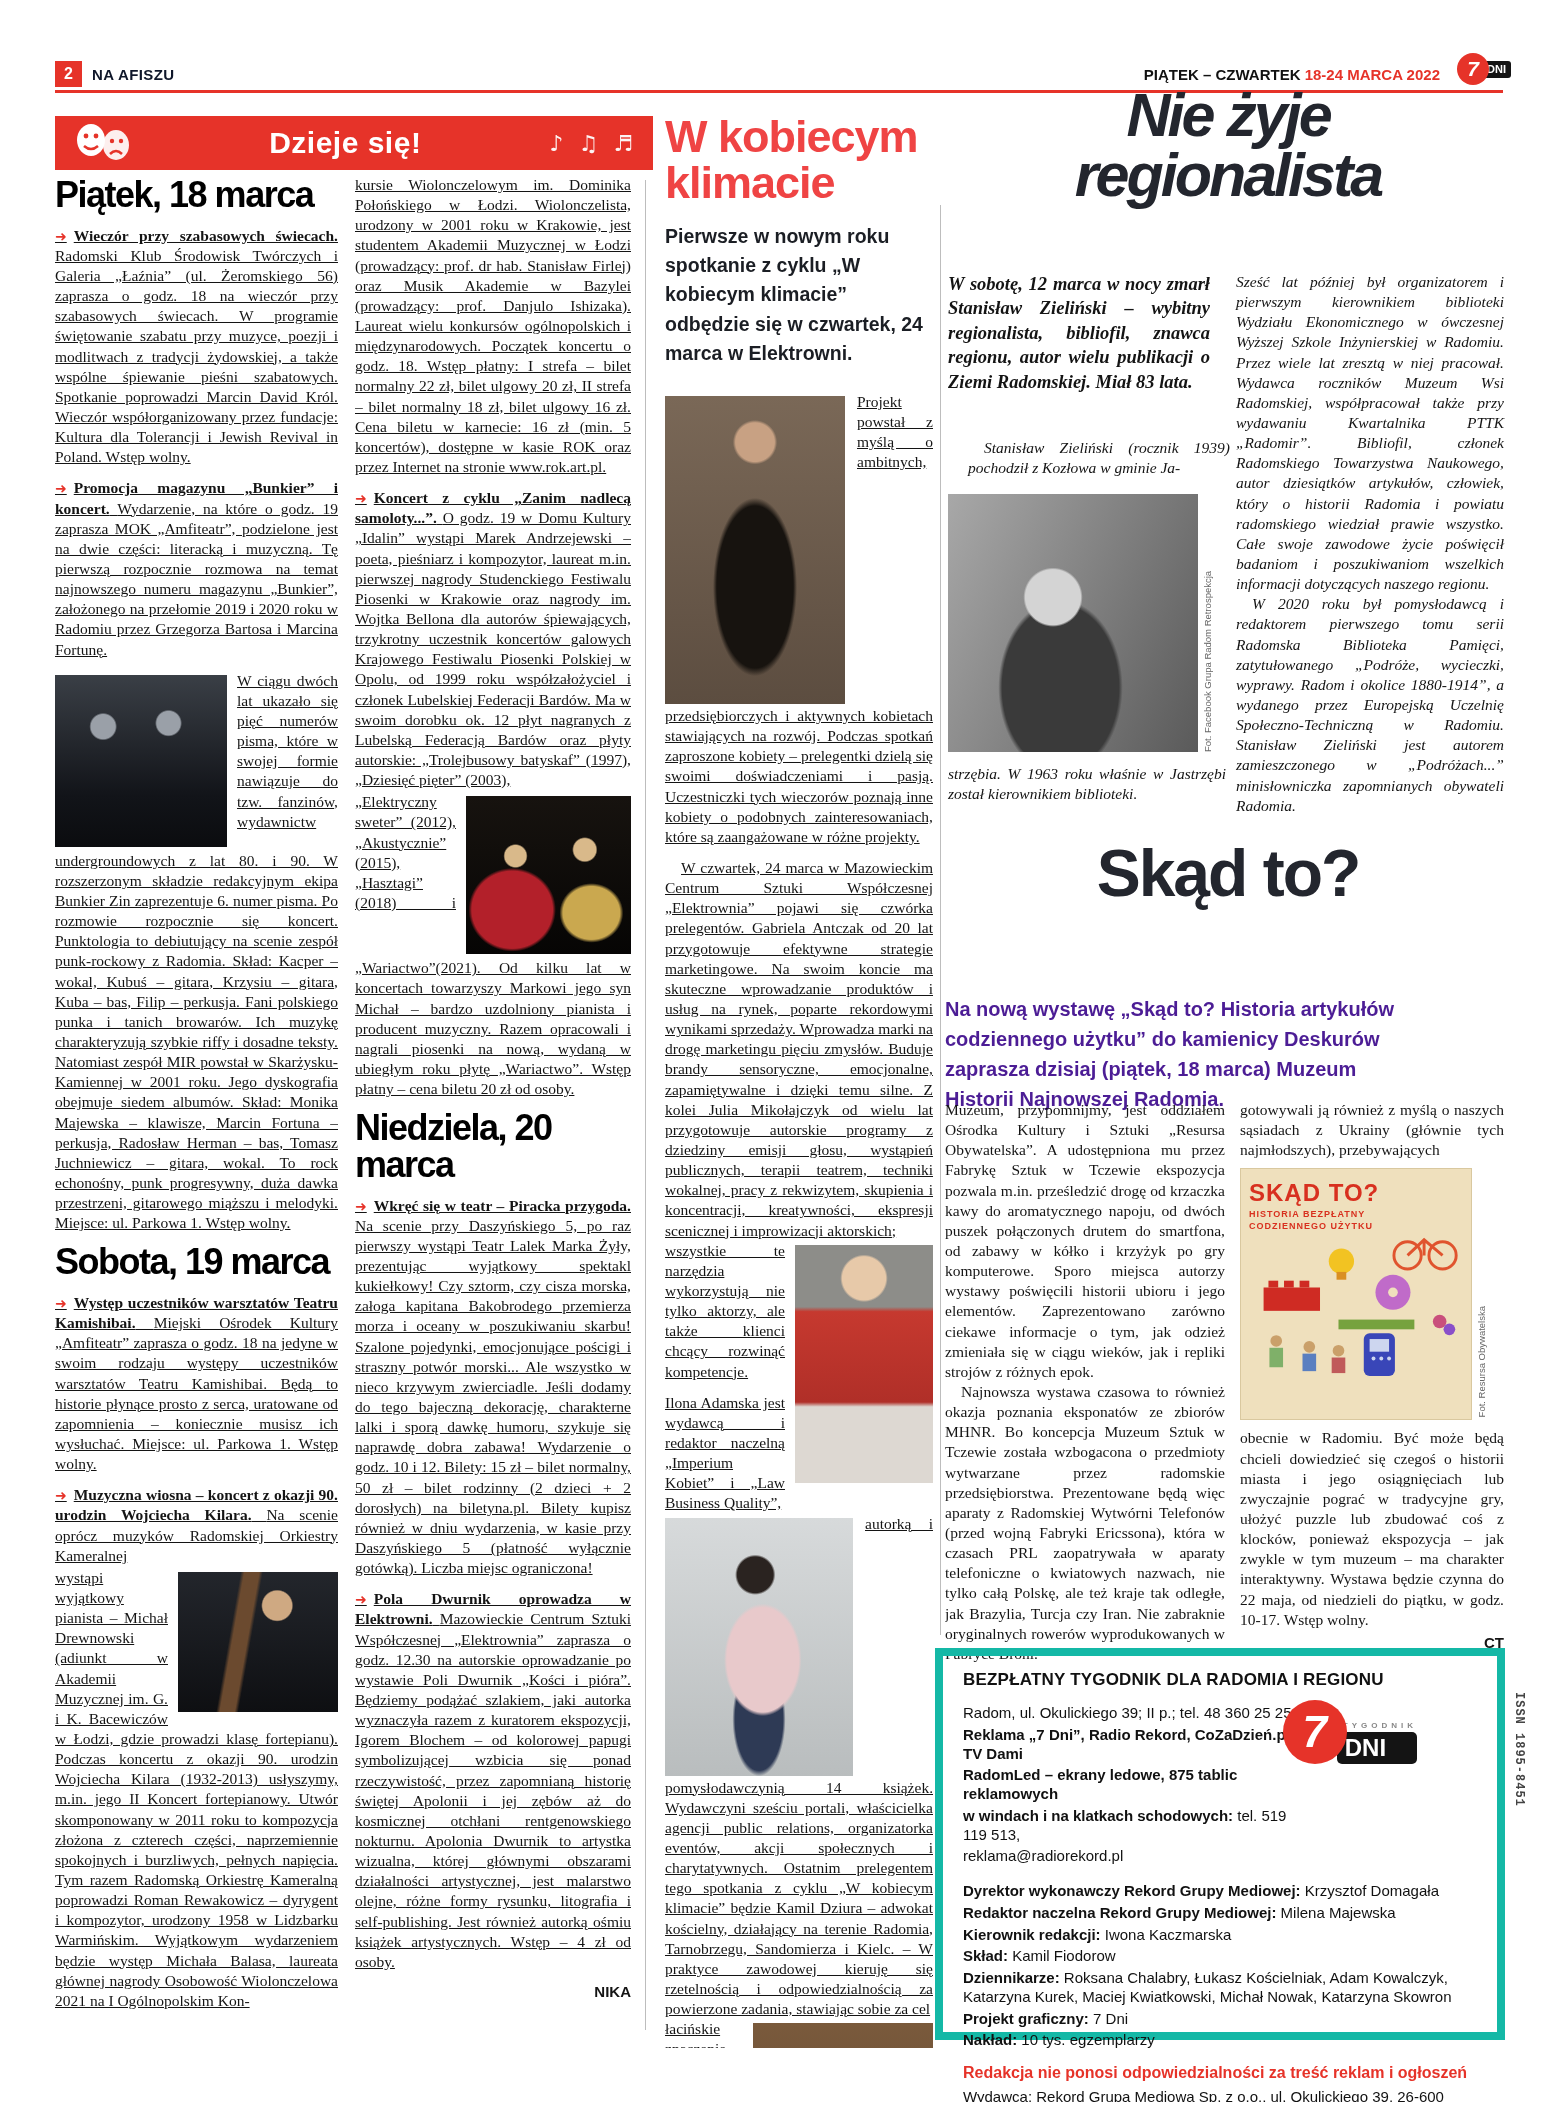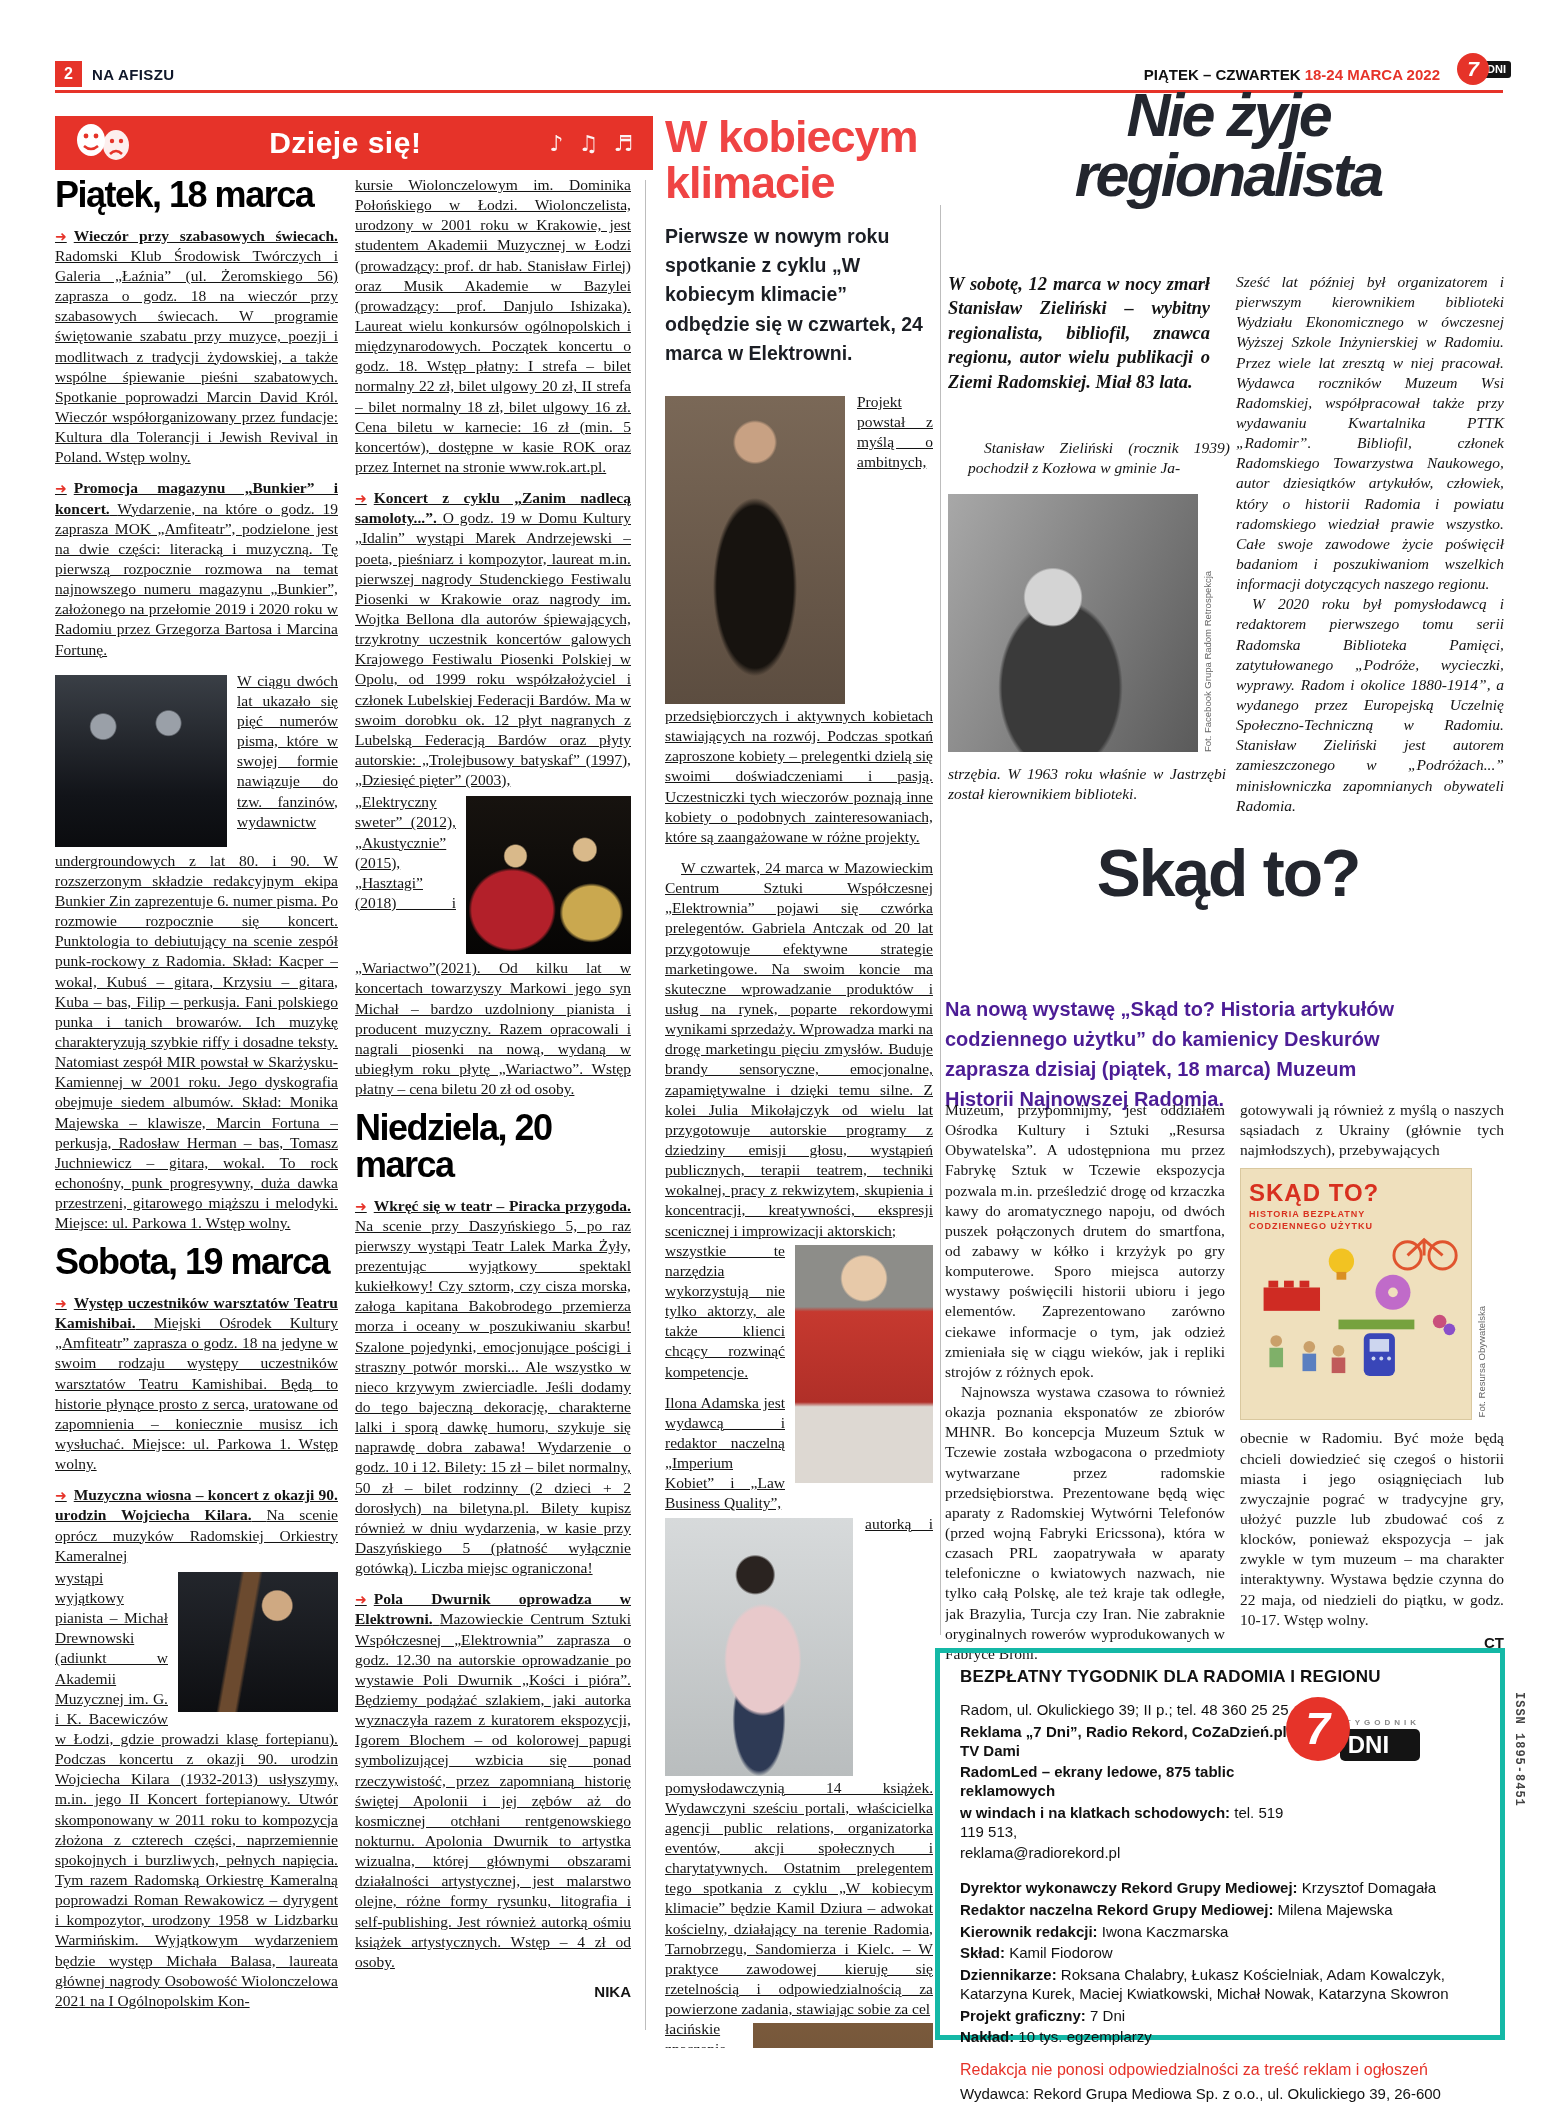--- a/index.html
+++ b/index.html
@@ -108,28 +108,28 @@
              font-size:15.5px;line-height:1.3;text-align:justify;}
   .skad-right p{margin:0;}
   .poster{position:relative;width:232px;height:252px;background:#efe0bd;border:1px solid #d9c89f;
           margin:8px 0;padding:10px 8px 4px;box-sizing:border-box;}
   .poster-title{font:900 24px "Liberation Sans",sans-serif;color:#d8301f;letter-spacing:1px;}
   .poster-sub{font:700 9px "Liberation Sans",sans-serif;color:#d8301f;letter-spacing:1px;margin-top:2px;}
   .poster-credit{position:absolute;right:-16px;bottom:2px;writing-mode:vertical-rl;transform:rotate(180deg);
           font:9.5px "Liberation Sans",sans-serif;color:#666;}
 
   
-  .infobox{position:absolute;left:935px;top:1648px;width:570px;height:392px;border:5px solid #14b8a6;
+  .infobox{position:absolute;left:935px;top:1648px;width:570px;height:392px;border:8px solid #14b8a6;
            padding:14px 20px;box-sizing:border-box;font-family:"Liberation Sans",sans-serif;color:#111;}
   .ib-title{font-weight:700;font-size:17px;letter-spacing:.2px;margin-bottom:14px;}
   .ib-line{font-size:15px;line-height:1.25;margin-bottom:3px;}
   .ib-line b{font-weight:700;}
   .ib-contact{width:350px;}
   .ib-staff{margin-top:16px;}
-  .ib-disc{color:#e63329;font-weight:400;font-size:16px;margin-top:14px;margin-bottom:6px;}
+  .ib-disc{color:#e63329;font-weight:700;font-size:16px;margin-top:14px;margin-bottom:6px;}
   .logo-b{position:absolute;right:80px;top:44px;display:flex;align-items:flex-end;}
   .logo-b .c{width:64px;height:64px;border-radius:50%;background:#e63329;color:#fff;
              font:italic 700 44px/64px "Liberation Sans",sans-serif;text-align:center;z-index:2;}
   .logo-b .r{margin-left:-10px;}
   .logo-b .tyg{font:700 8px "Liberation Sans",sans-serif;letter-spacing:4px;color:#888;margin:0 0 2px 6px;}
   .logo-b .d{background:#141414;color:#fff;font:700 24px/28px "Liberation Sans",sans-serif;
              padding:2px 8px;border-radius:5px;}
   .issn{position:absolute;left:1512px;top:1692px;writing-mode:vertical-rl;
         font:700 12px "Liberation Mono",monospace;letter-spacing:1px;color:#444;}
 </style>

